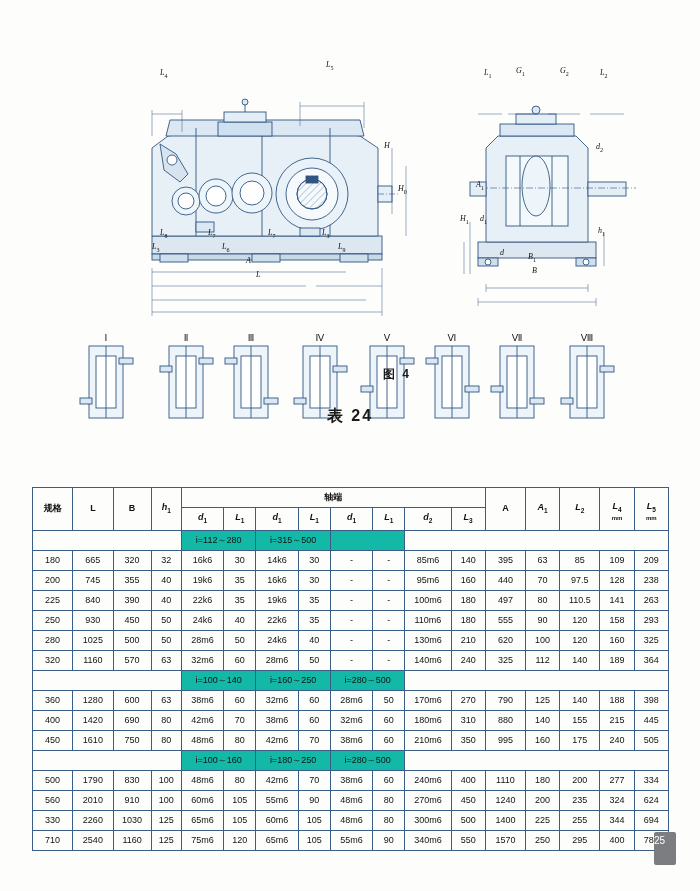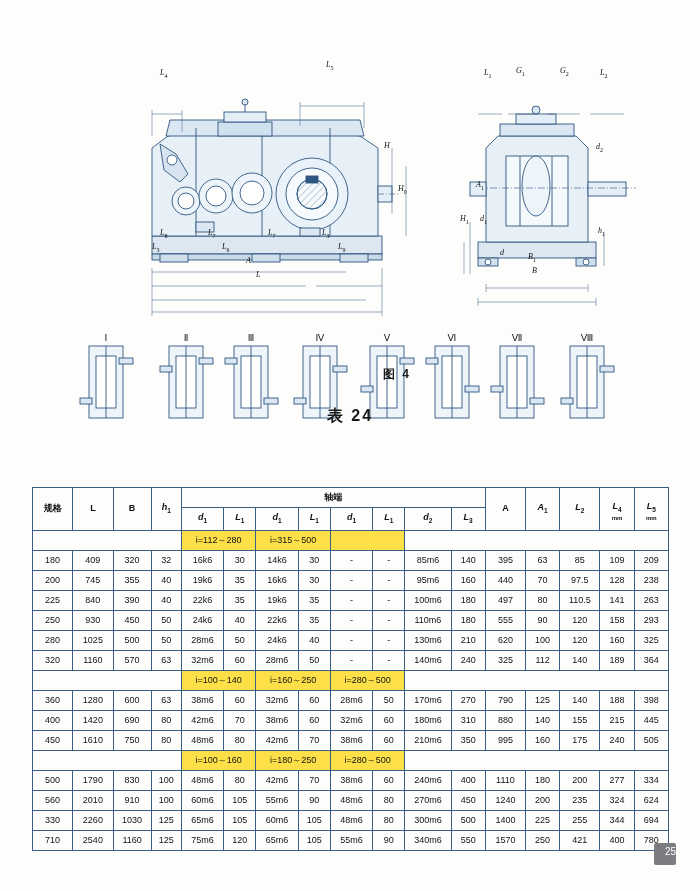--- a/index.html
+++ b/index.html
@@ -54,30 +54,30 @@
     border:1px solid #3a5d86;
     text-align:center;
     padding:0;
     height:19px;
     line-height:19px;
     font-weight:normal;
     color:#111;
     white-space:nowrap;
   }
   table.spec th{font-weight:bold;}
-  td.ratio{background:#fde047;}
+  td.ratio{background:#14b8a6;}
   td.blank{border-left:1px solid #3a5d86;border-right:1px solid #3a5d86;border-top:none;border-bottom:none;}
   .sub{font-size:6.5px;vertical-align:sub;}
   .unit{font-size:6px;display:block;line-height:6px;margin-top:-4px;}
 
   
   .pagenum{
     position:absolute;right:24px;bottom:26px;
-    width:22px;height:22px;background:#7b7d80;color:#fff;
-    font-size:10px;line-height:17px;text-align:right;border-radius:2px;
+    width:22px;height:33px;background:#7b7d80;color:#fff;
+    font-size:10px;line-height:17px;text-align:left;border-radius:2px;
   }
 
   svg{display:block;}
 </style>
 </head>
 <body>
 
 <div class="page">
 
 
@@ -332,21 +332,21 @@
 
       <tr>
         <td class="blank" colspan="4"></td>
         <td class="ratio" colspan="2">i=112～280</td>
         <td class="ratio" colspan="2">i=315～500</td>
         <td class="ratio" colspan="2"></td>
         <td class="blank" colspan="7"></td>
       </tr>
       <tr>
           <td>180</td>
-          <td>409</td>
+          <td>665</td>
           <td>320</td>
           <td>32</td>
           <td>16k6</td>
           <td>30</td>
           <td>14k6</td>
           <td>30</td>
           <td>-</td>
           <td>-</td>
           <td>85m6</td>
           <td>140</td>
@@ -589,21 +589,21 @@
           <td>75m6</td>
           <td>120</td>
           <td>65m6</td>
           <td>105</td>
           <td>55m6</td>
           <td>90</td>
           <td>340m6</td>
           <td>550</td>
           <td>1570</td>
           <td>250</td>
-          <td>421</td>
+          <td>295</td>
           <td>400</td>
           <td>780</td>
         </tr>
     </tbody>
   </table>
 
   <div class="pagenum">25</div>
 </div>
 
 </body></html>

